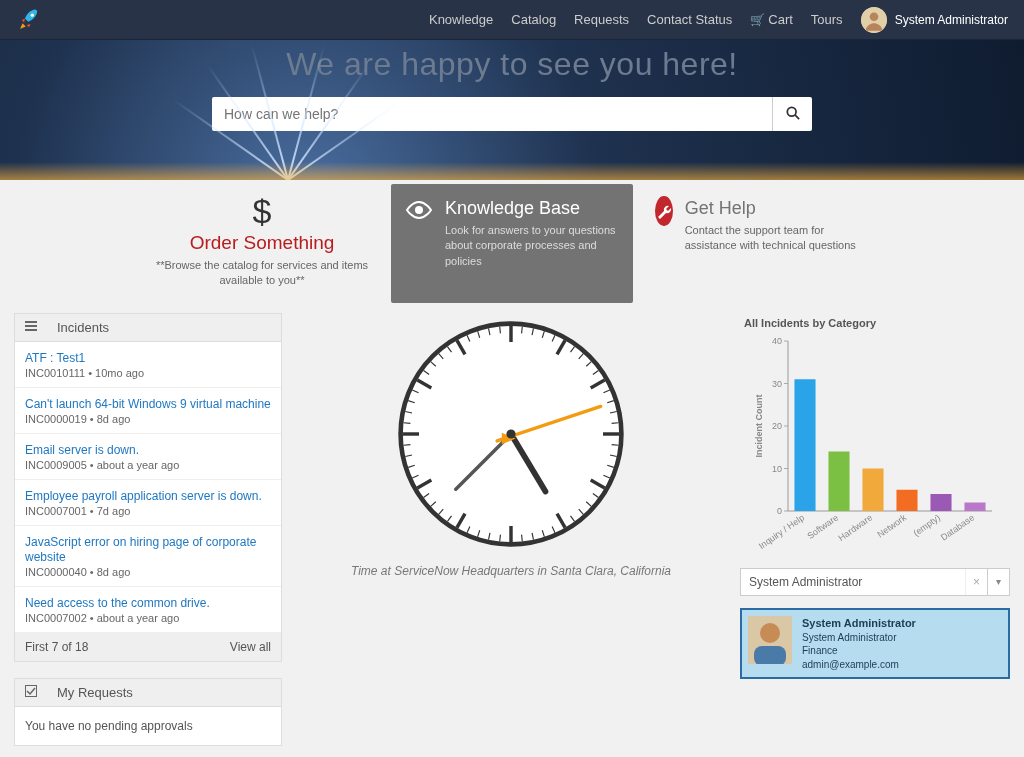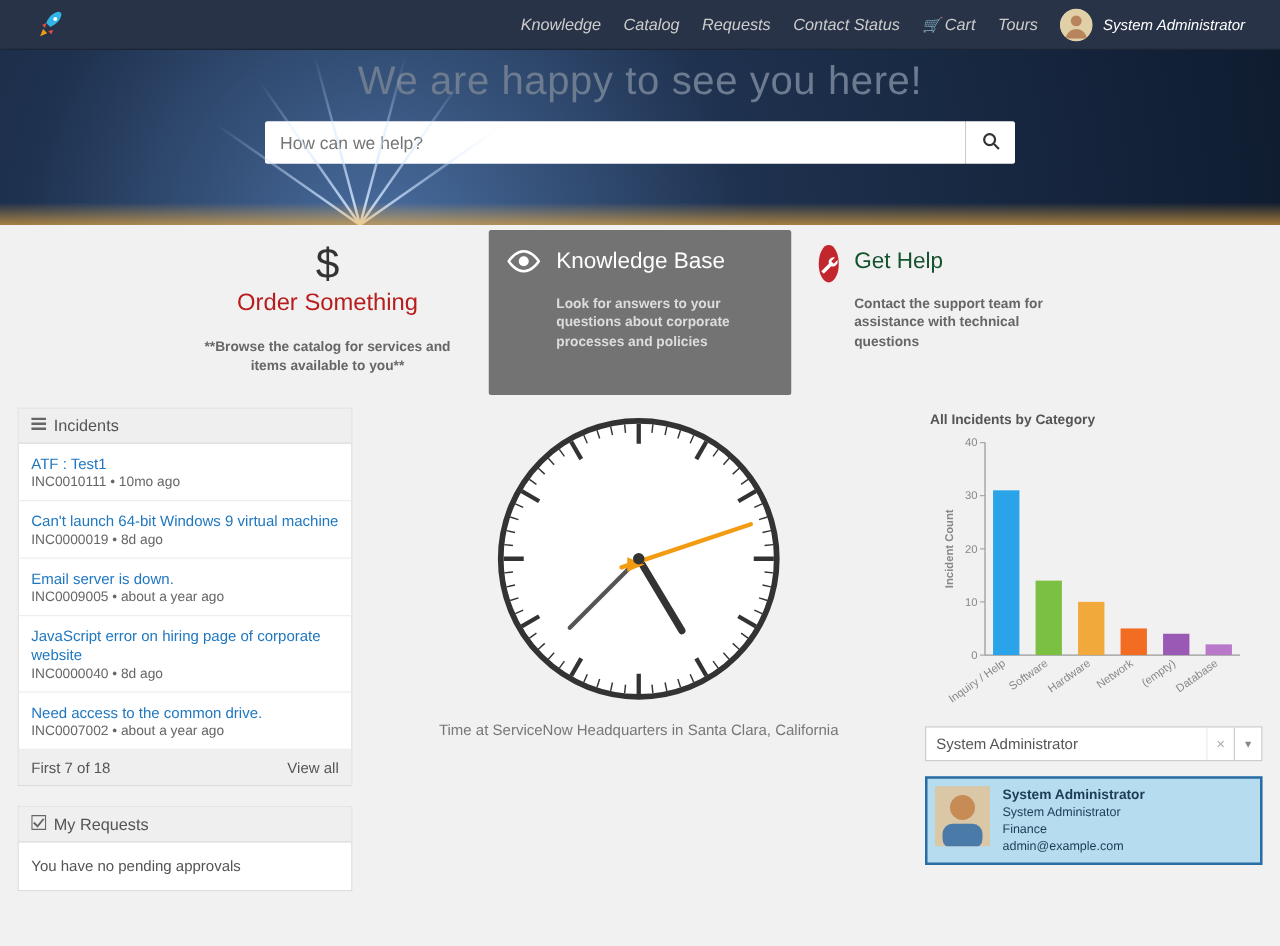--- a/index.html
+++ b/index.html
@@ -11,23 +11,22 @@
     width: 1024px;
     margin: 0 auto;
   }
   
   .nav {
     background: #283347;
     height: 40px;
     border-bottom: 1px solid #1c2536;
     display: flex;
     align-items: center;
-    padding: 0 28px;
+    padding: 0 16px;
     justify-content: space-between;
-    font-style: italic;
   }
   .nav-left { display:flex; align-items:center; }
   .rocket { width:26px; height:26px; position:relative; }
   .nav-right { display:flex; align-items:center; gap: 18px; }
   .nav a { color:#ccc; text-decoration:none; font-size:13px; cursor:pointer; }
   .nav a.cart::before { content:"🛒"; margin-right:3px; font-size:12px; }
   .avatar { width:26px; height:26px; border-radius:50%; background:#d8c9b1;
             display:inline-flex; align-items:center; justify-content:center;
             overflow:hidden; }
   .user-name { color:#fff; font-size:12px; }
@@ -55,59 +54,59 @@
   .search-wrap button {
     width:40px; height:34px; border:none; background:#fff; border-left:1px solid #ccc;
     border-radius:0 2px 2px 0; cursor:pointer; font-size:14px;
   }
 
   
   .promos { display:flex; justify-content:center; gap:8px; margin-top:4px; }
   .promo { width: 242px; padding:10px 14px 14px; text-align:center; }
   .promo .icon-big { font-size:34px; line-height:1; color:#333; }
   .promo .title { font-size:19px; margin-top:4px; }
-  .promo .desc { font-size:11px; color:#666; margin-top:17px; line-height:1.4;font-weight:bold;}
+  .promo .desc { font-size:11px; color:#666; margin-top:4px; line-height:1.4;}
   .promo.order .title { color:#b91c1c; }
   .promo.kb {
     background:#737373; color:#fff; text-align:left;
     display:flex; gap:12px; align-items:flex-start;
     border-radius:2px;
   }
   .promo.kb .title{ color:#fff; font-size:18px;}
   .promo.kb .desc{ color:#ddd; font-size:11px; }
   .promo.kb .eye { width:30px; text-align:center; font-size:24px; margin-top:4px;}
   .promo.help { text-align:left; display:flex; gap:12px; align-items:flex-start;}
   .promo.help .circle {
     width:30px;height:30px;border-radius:50%;background:#c1272d;color:#fff;
     display:flex;align-items:center;justify-content:center;font-size:16px;margin-top:2px;
   }
-  .promo.help .title{ color:#14532d; font-size:18px; }
+  .promo.help .title{ color:#737373; font-size:18px; }
 
   
   .main { display:flex; gap:22px; padding:10px 14px 20px; align-items:flex-start;}
   .col-left { width: 268px; }
   .col-center { flex:1; text-align:center; }
   .col-right { width: 270px; }
 
   
   .panel { background:#fff; border:1px solid #ddd; margin-bottom:16px;}
   .panel-head {
     background:#efefef; border-bottom:1px solid #ddd; padding:6px 10px;
-    font-size:13px; color:#555; display:flex; align-items:center; gap:6px;
+    font-size:13px; color:#555; display:flex; align-items:center; gap:20px;
   }
   .incident { padding:8px 10px; border-bottom:1px solid #eee; }
   .incident a { color:#1f77c0; font-size:12px; text-decoration:none;}
   .incident .meta { font-size:11px; color:#666; margin-top:2px;}
   .panel-foot { background:#efefef; display:flex; justify-content:space-between;
                 padding:7px 10px; font-size:12px; color:#555;}
   .panel-foot a { color:#555; text-decoration:none;margin-left:20px; }
   .approvals-body { padding:12px 10px; font-size:12px; color:#555;}
 
   
-  .clock-wrap { margin-top:6px;}
+  .clock-wrap { margin-top:6px;font-style:italic;}
   .clock-caption { color:#777; font-size:12px; margin-top:12px;}
   svg.clock { width:230px; height:230px; }
 
   
   .chart-title { font-size:11px; font-weight:bold; color:#555; margin:4px 0 2px 4px;}
   svg.chart { width:100%; height:230px; }
   .chart-bar { }
   .axis-label { font-size:9px; fill:#888; }
   .axis-tick { font-size:9px; fill:#888; }
 
@@ -237,20 +236,21 @@
               <rect y="4" width="12" height="2" fill="#666"></rect>
               <rect y="8" width="12" height="2" fill="#666"></rect>
             </svg>
         </span>
         <span>Incidents</span>
       </div>
       <div id="incidents-list">
           <div class="incident"><a>ATF : Test1</a><div class="meta">INC0010111 • 10mo ago</div></div>
           <div class="incident"><a>Can't launch 64-bit Windows 9 virtual machine</a><div class="meta">INC0000019 • 8d ago</div></div>
           <div class="incident"><a>Email server is down.</a><div class="meta">INC0009005 • about a year ago</div></div>
+          <div class="incident"><a>Employee payroll application server is down.</a><div class="meta">INC0007001 • 7d ago</div></div>
           <div class="incident"><a>JavaScript error on hiring page of corporate website</a><div class="meta">INC0000040 • 8d ago</div></div>
           <div class="incident"><a>Need access to the common drive.</a><div class="meta">INC0007002 • about a year ago</div></div>
         </div>
       <div class="panel-foot">
         <span>First 7 of 18</span>
         <a href="#">View all</a>
       </div>
     </div>
 
     <div class="panel">

